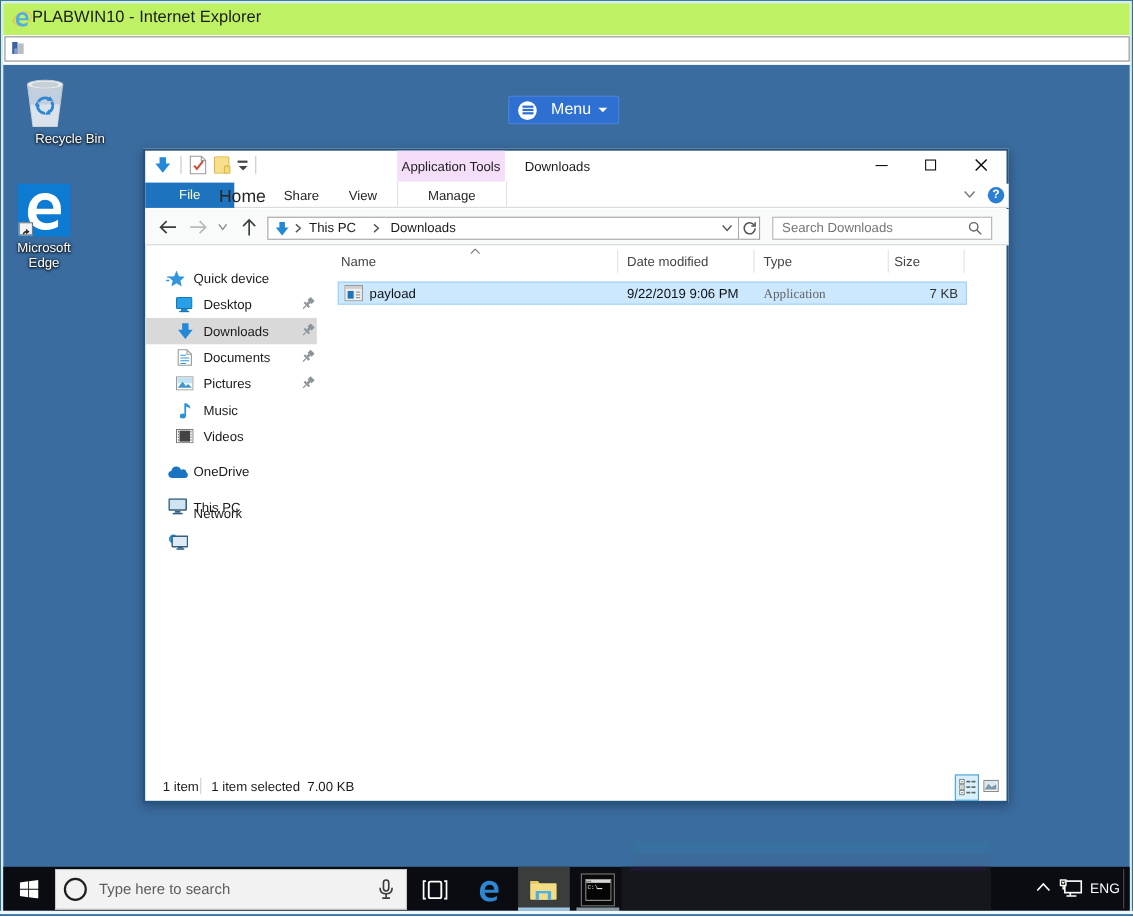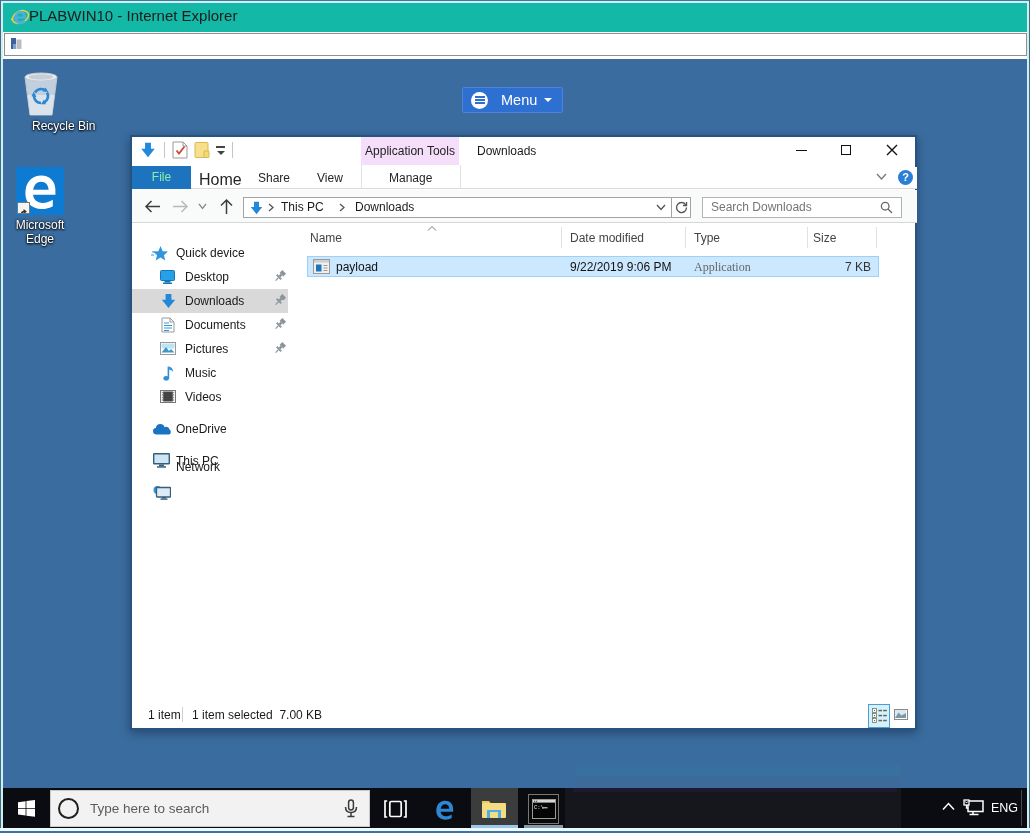--- a/index.html
+++ b/index.html
@@ -9,21 +9,21 @@
 </style></head>
 <body>
 
 <div class="abs" style="left:0;top:0;width:1030px;height:1px;background:#3c7e96;"></div>
 <div class="abs" style="left:0;top:1px;width:1030px;height:2px;background:#d3ecf6;"></div>
 <div class="abs" style="left:0;top:0;width:1px;height:833px;background:#38707e;"></div>
 <div class="abs" style="left:1px;top:1px;width:2px;height:831px;background:#d3ecf6;"></div>
 <div class="abs" style="left:1027px;top:1px;width:3px;height:831px;background:#d3ecf6;"></div>
 <div class="abs" style="left:1029px;top:0;width:1px;height:833px;background:#38707e;"></div>
 
-<div class="abs" style="left:3px;top:3px;width:1024px;height:29px;background:#14b8a6;">
+<div class="abs" style="left:3px;top:3px;width:1024px;height:29px;background:#bef264;">
   <svg class="abs" style="left:8px;top:6px;" width="19" height="16" viewBox="0 0 20 17">
     <ellipse cx="10" cy="8.5" rx="9" ry="6" fill="none" stroke="#e2cc55" stroke-width="1.7" transform="rotate(-27 10 8.5)"></ellipse>
     <path fill-rule="evenodd" fill="#53aee0" d="M3.8 6.9 C4.7 3.9 7 2.2 9.9 2.2 C13.5 2.2 15.8 4.6 15.8 8.2 L15.8 10.1 L6.6 10.1 C6.9 12.2 8.4 13.4 10.6 13.4 C12.1 13.4 13.5 13 14.8 12.2 L14.8 14.8 C13.5 15.6 11.9 16 10.1 16 C6.3 16 3.5 13.5 3.5 9.7 C3.5 8.7 3.6 7.7 3.8 6.9 Z M6.7 8 L13 8 C12.9 6 11.8 4.8 9.9 4.8 C8.1 4.8 7 5.9 6.7 8 Z"></path>
     <path d="M2.2 12.4 C1 11.7 0.4 10.8 0.6 9.8" fill="none" stroke="#e2cc55" stroke-width="1.7"></path>
   </svg>
   <div class="abs txt" style="left:26px;top:4px;font-size:15px;color:#1c1c1c;">PLABWIN10 - Internet Explorer</div>
 </div>
 
 <div class="abs" style="left:3px;top:32px;width:1024px;height:26px;background:#fff;">
   <div class="abs" style="left:1px;top:1px;width:1023px;height:23px;border:1px solid #8f8f8f;background:#fff;"></div>
@@ -103,21 +103,21 @@
 <div class="abs txt" style="left:477px;top:144px;font-size:12px;color:#1a1a1a;">Downloads</div>
 
 <div class="abs" style="left:796px;top:150px;width:11px;height:1.4px;background:#111;"></div>
 <div class="abs" style="left:841px;top:145px;width:10px;height:10px;border:1.4px solid #111;"></div>
 <svg class="abs" style="left:886px;top:144px;" width="12" height="12" viewBox="0 0 12 12">
     <path d="M1 1 L11 11 M11 1 L1 11" stroke="#111" stroke-width="1.4"></path>
   </svg>
 
 <div class="abs" style="left:132px;top:167px;width:785px;height:22px;background:#fff;border-bottom:1px solid #d9d9d9;"></div>
 <div class="abs" style="left:361px;top:165px;width:100px;height:24px;border-left:1px solid #e2e2e2;border-right:1px solid #e2e2e2;"></div>
-<div class="abs" style="left:132px;top:166px;width:59px;height:23px;background:#1e73be;color:#86efac;font-size:12px;text-align:center;line-height:23px;">File</div>
+<div class="abs" style="left:132px;top:166px;width:81px;height:23px;background:#1e73be;color:#fef9c3;font-size:12px;text-align:center;line-height:23px;">File</div>
 <div class="abs txt" style="left:199px;top:171px;font-size:16px;color:#262626;">Home</div>
 <div class="abs txt" style="left:258px;top:171px;font-size:12px;color:#262626;">Share</div>
 <div class="abs txt" style="left:317px;top:171px;font-size:12px;color:#262626;">View</div>
 <div class="abs txt" style="left:389px;top:171px;font-size:12px;color:#262626;">Manage</div>
 <svg class="abs" style="left:876px;top:173px;" width="11" height="8" viewBox="0 0 11 8">
     <path d="M1 1 L5.5 6 L10 1" stroke="#7a7a7a" stroke-width="1.4" fill="none"></path>
   </svg>
 <div class="abs" style="left:898px;top:170px;width:15px;height:15px;border-radius:50%;background:#2a7fd4;color:#fff;font-size:11px;font-weight:bold;text-align:center;line-height:15px;">?</div>
 
 <div class="abs" style="left:132px;top:190px;width:785px;height:33px;background:#f9fafa;border-bottom:1px solid #d6d6d6;"></div>

